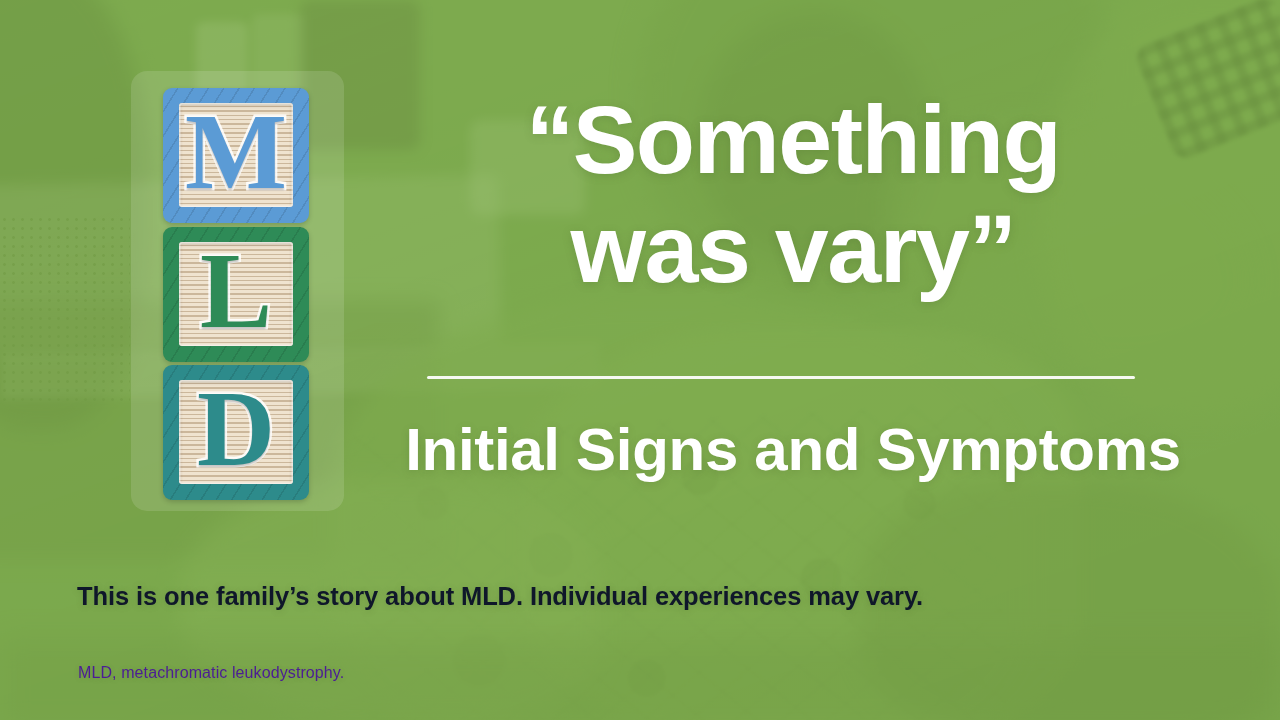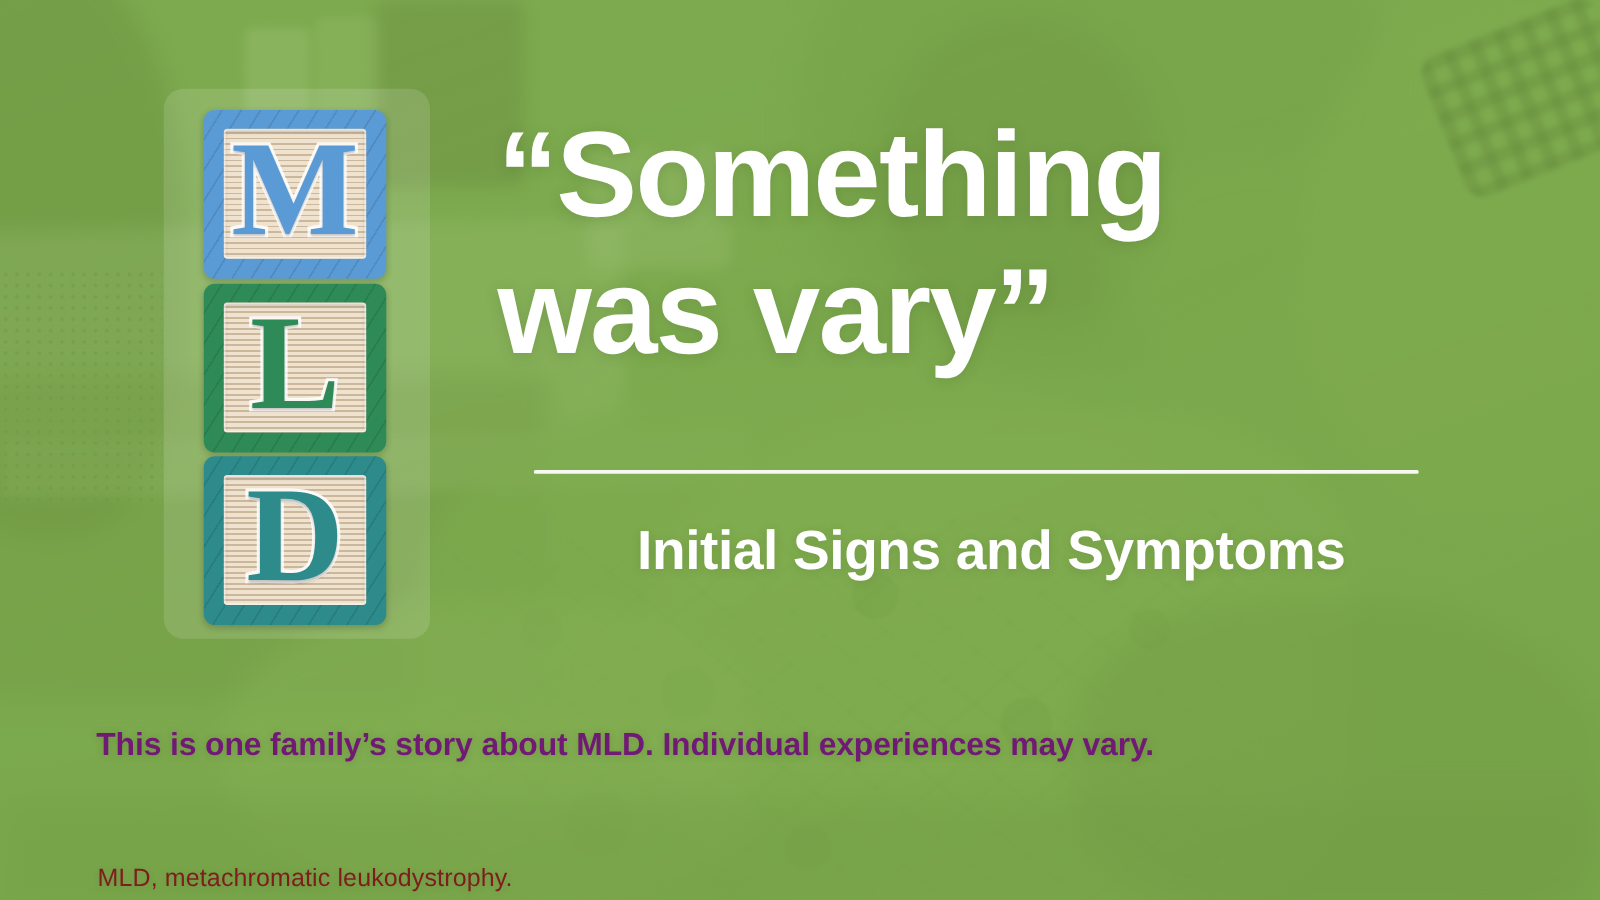--- a/index.html
+++ b/index.html
@@ -248,21 +248,21 @@
   #block-l .letter { color:#2e8b57; }
   
   #block-d { top:277px; background:#2d8b8b; }
   #block-d .letter { color:#2d8b8b; }
 
   
   #headline {
     position:absolute;
     left:398px; top:86px;
     width:790px;
-    text-align:left;
+    text-align:center;
     color:#ffffff;
     font-weight:bold;
     font-size:97px;
     line-height:1.12;
     letter-spacing:-1.5px;
     text-shadow:0 2px 10px rgba(70,95,40,.22);
   }
   #headline .ln { display:block; white-space:nowrap; }
 
   #divider {
@@ -273,49 +273,48 @@
     border-radius:2px;
   }
 
   #subhead {
     position:absolute;
     left:398px; top:417px;
     width:790px;
     text-align:center;
     color:#ffffff;
     font-weight:bold;
-    font-size:44px;
+    font-size:60px;
     line-height:1.1;
     letter-spacing:-.3px;
     text-shadow:0 2px 8px rgba(70,95,40,.20);
   }
 
   #disclaimer {
     position:absolute;
     left:77px; top:581px;
     width:1160px;
-    color:#701a75;
+    color:#0f172a;
     font-weight:bold;
     font-size:25.5px;
     line-height:1.25;
     letter-spacing:-.1px;
     text-shadow:0 1px 6px rgba(70,95,40,.25);
   }
 
   #abbrev {
     position:absolute;
     left:78px; top:663px;
     width:900px;
-    color:#7f1d1d;
+    color:#4c1d95;
     font-weight:normal;
-    font-size:20px;
+    font-size:16px;
     line-height:1.25;
     letter-spacing:.1px;
     text-shadow:0 1px 5px rgba(70,95,40,.22);
-    margin-top:28px;
   }
 </style>
 </head>
 <body>
 
 <div id="stage">
 
   <div class="bg-photo">
     <div class="sh person-left"></div>
     <div class="sh counter"></div>

